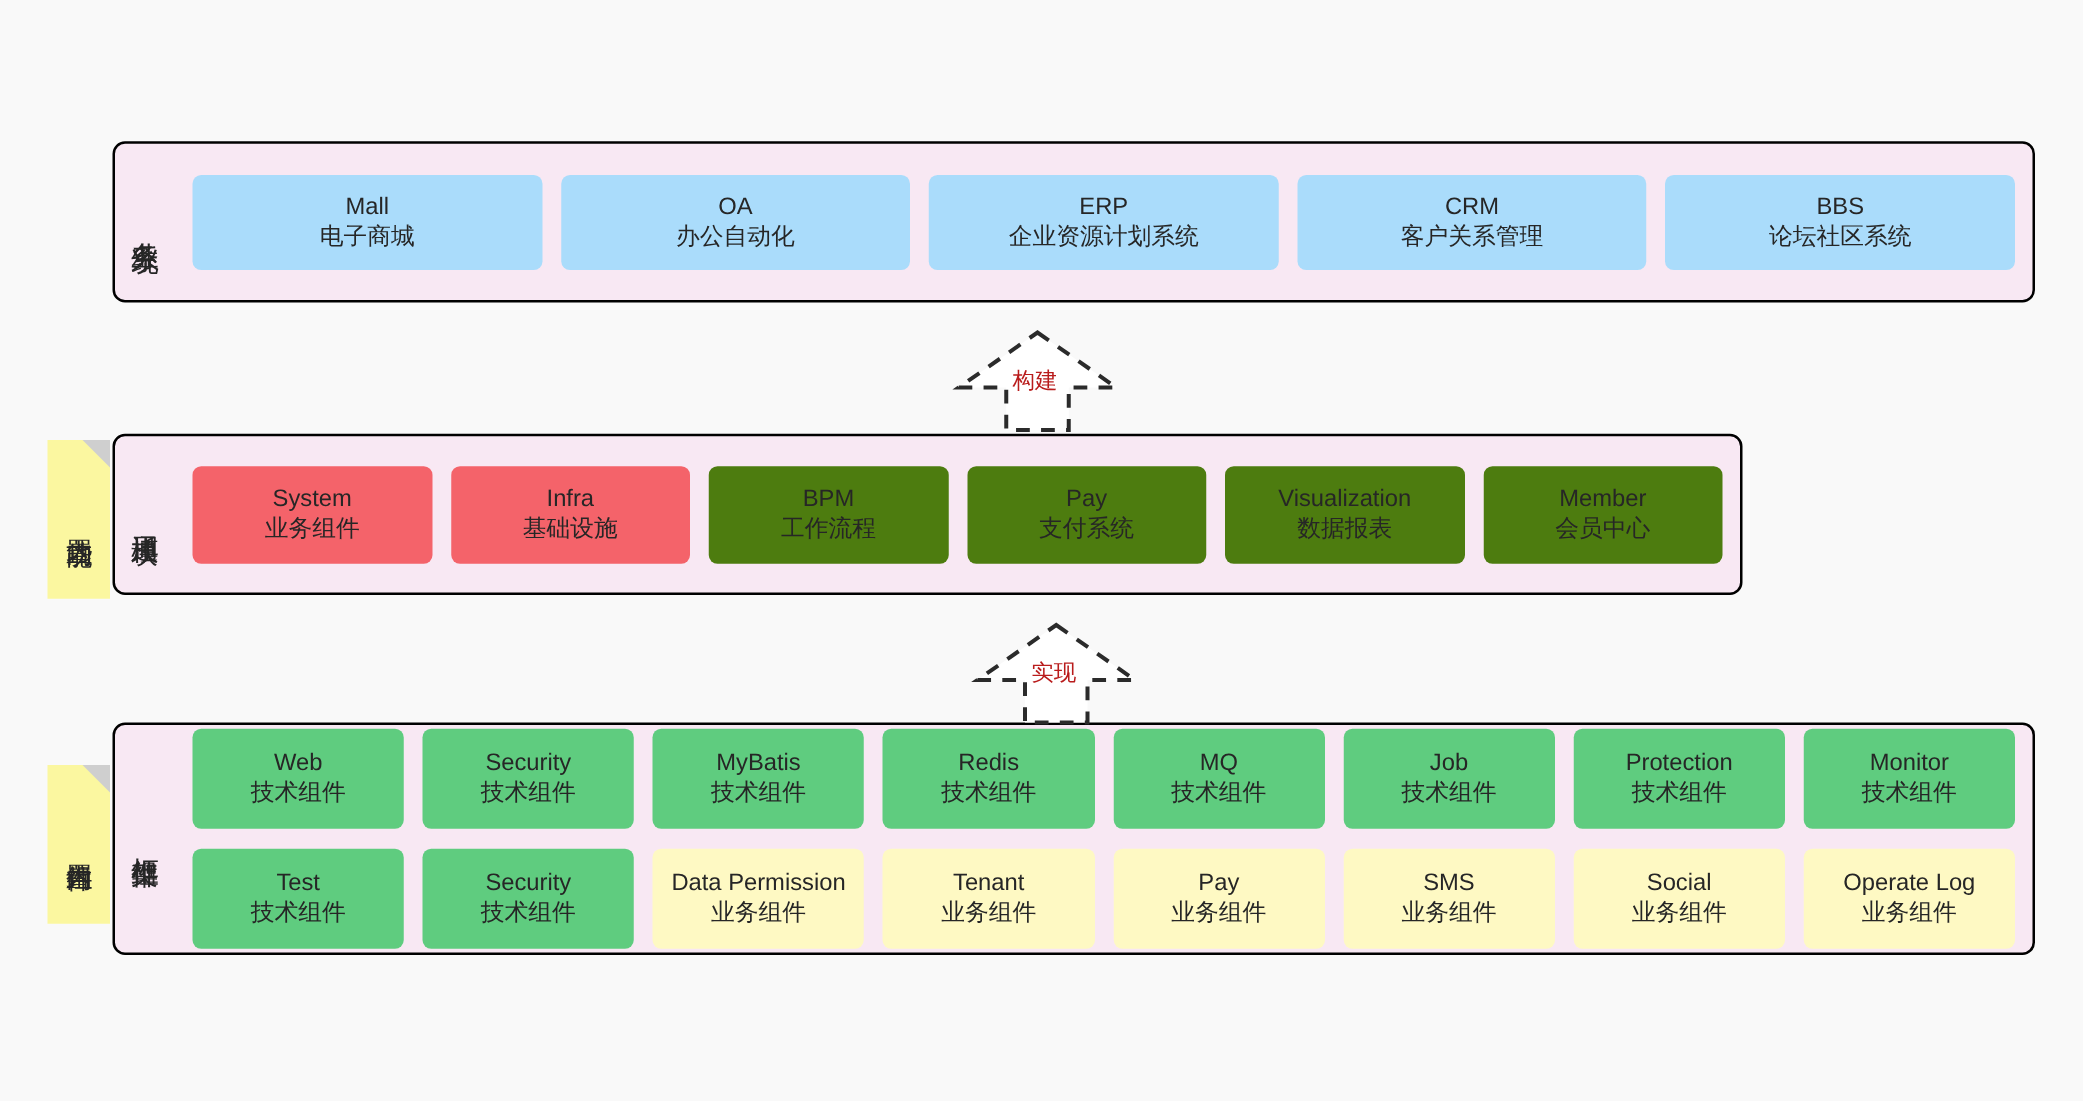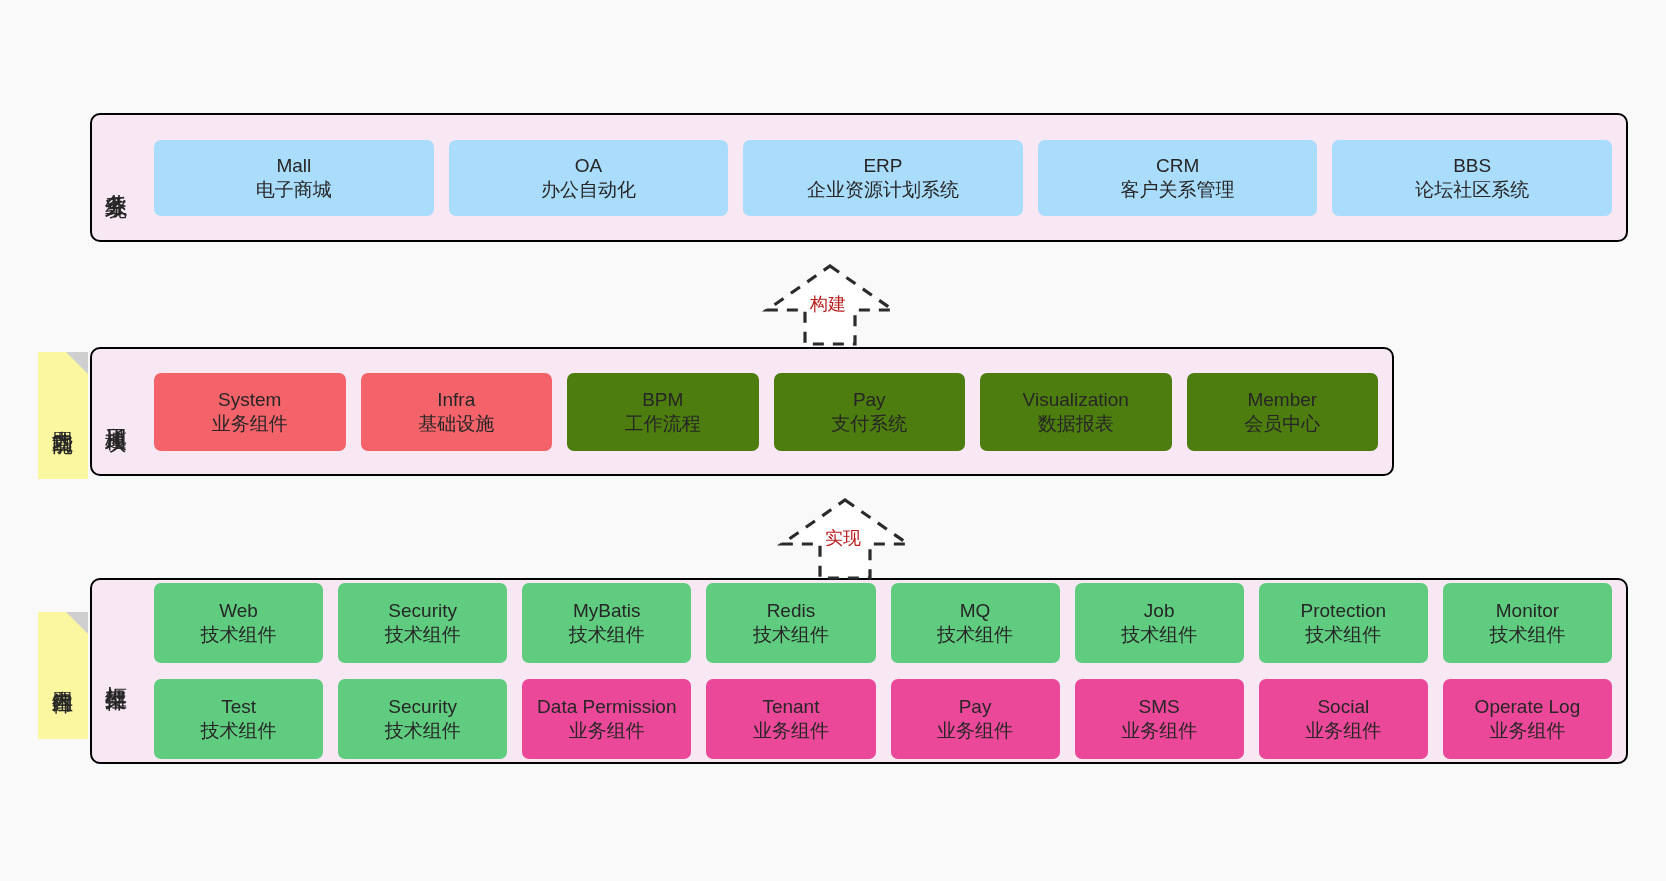--- a/index.html
+++ b/index.html
@@ -71,21 +71,21 @@
     padding: 4px 6px;
     min-width: 0;
   }
   .card .l1 { white-space: normal; }
   .card .l2 { white-space: nowrap; }
 
   .c-blue       { background: #aadcfb; }
   .c-red        { background: #f4636a; }
   .c-pink       { background: #4d7c0f; }
   .c-green      { background: #5fcc7f; }
-  .c-lightgreen { background: #ec4899; }
+  .c-lightgreen { background: #fef9c3; }
 
   
   .note {
     position: absolute;
     background: #fbf7a0;
     border: none;
     display: flex;
     align-items: center;
     justify-content: center;
     font-size: 21px;

